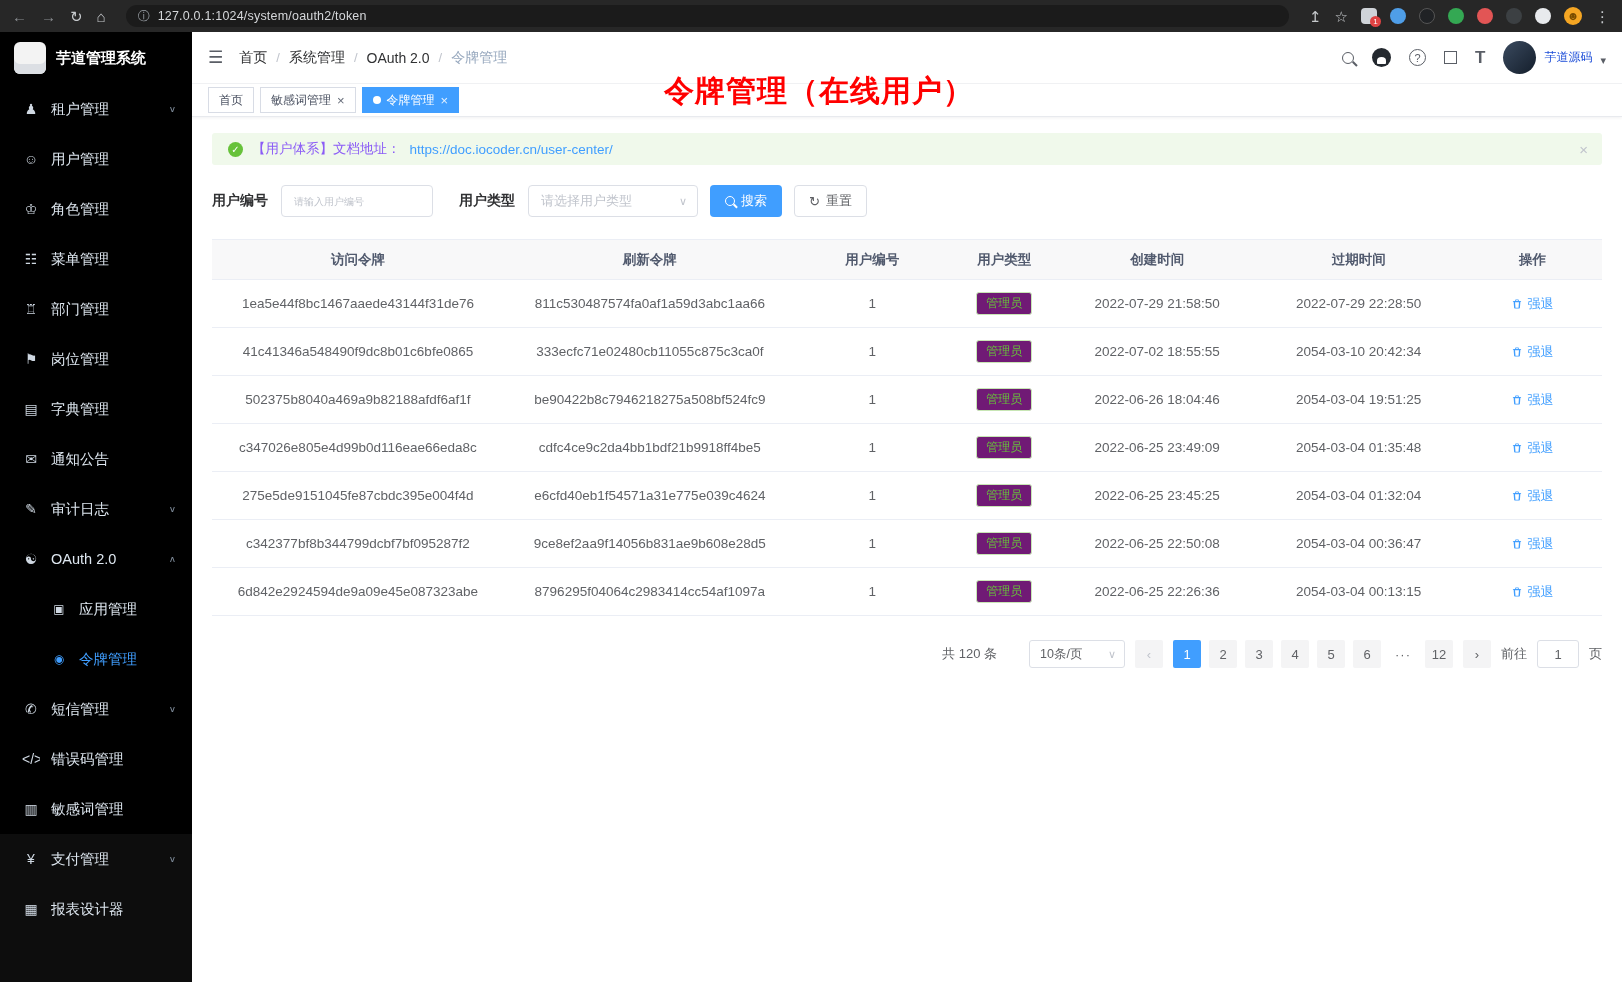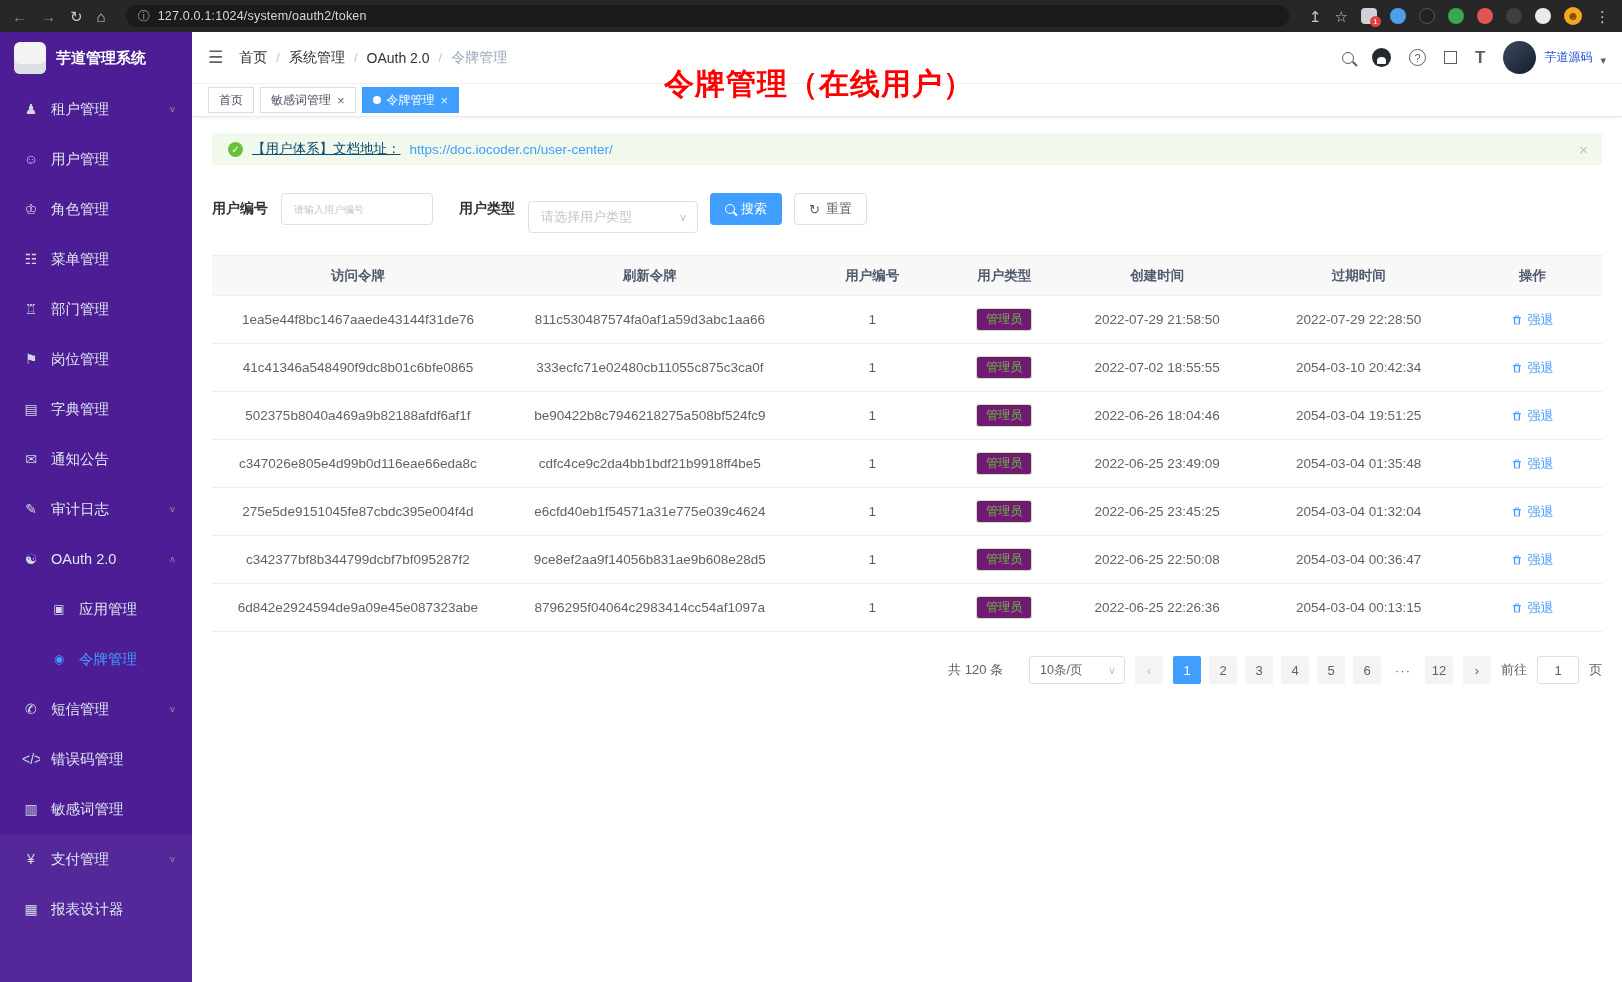--- a/index.html
+++ b/index.html
@@ -27,21 +27,21 @@
   .ext-badge { position:absolute; right:-4px; bottom:-3px; min-width:11px; height:11px;
     background:#e04343; color:#fff; font-size:8px; border-radius:6px; text-align:center;
     line-height:11px; padding:0 2px; }
   .b-avatar { width:18px; height:18px; border-radius:50%; background:#f5a623;
     display:flex; align-items:center; justify-content:center; font-size:12px; color:#7a4d00; }
 
   
   .app { display:flex; height:950px; }
 
   
-  .sidebar { width:192px; background:#4c1d95; display:flex; flex-direction:column; flex-shrink:0; }
+  .sidebar { width:192px; background:#000000; display:flex; flex-direction:column; flex-shrink:0; }
   .logo-row { height:52px; display:flex; align-items:center; gap:10px; padding:0 14px; cursor:pointer; }
   .logo-img { width:32px; height:32px; background:#f3f3f3; border-radius:6px; flex-shrink:0;
     box-shadow: inset 0 -10px 0 #dcdfe4; }
   .logo-title { color:#fff; font-size:15px; font-weight:700; white-space:nowrap; }
   .menu { display:flex; flex-direction:column; }
   .menu-bottom { display:flex; flex-direction:column; flex:1; background:rgba(255,255,255,.05); }
   .menu-item, .menu-child { height:50px; display:flex; align-items:center; padding:0 16px 0 22px;
     color:#dde6ef; font-size:14.5px; cursor:pointer; }
   .menu-child { padding-left:50px; }
   .mi-icon { width:18px; margin-right:11px; font-size:14px; color:#cfd8e2; text-align:center;
@@ -82,45 +82,45 @@
   
   .tabbar { height:33px; display:flex; align-items:center; gap:6px; padding:0 16px;
     border-bottom:1px solid #e8eaee; box-shadow:0 1px 3px rgba(0,21,41,.06); }
   .tab { height:26px; display:flex; align-items:center; gap:6px; padding:0 10px;
     border:1px solid #d8dce5; background:#fff; color:#495060; font-size:12px; cursor:pointer; }
   .tab.active { background:#409EFF; border-color:#409EFF; color:#fff; }
   .tab-dot { width:8px; height:8px; border-radius:50%; background:#fff; }
   .tab-close { font-size:13px; line-height:1; opacity:.85; cursor:pointer; }
 
   
-  .annotation { position:absolute; left:472px; top:32px; z-index:60; pointer-events:none;
+  .annotation { position:absolute; left:472px; top:39px; z-index:60; pointer-events:none;
     color:#ff0000; font-size:30px; font-weight:700; letter-spacing:1px; white-space:nowrap; }
 
   
   .content { padding:16px 20px 0; flex:1; }
 
   .alert { height:32px; background:#f0f9eb; border-radius:3px; display:flex; align-items:center;
     gap:9px; padding:0 16px; position:relative; }
   .alert-check { width:15px; height:15px; border-radius:50%; background:#67c23a; color:#fff;
     font-size:10px; display:flex; align-items:center; justify-content:center; flex-shrink:0; }
-  .alert-text { color:#0c4a6e; font-size:13.5px;text-decoration:underline; }
+  .alert-text { color:#8b5cf6; font-size:13.5px; }
   .alert-link { color:#409EFF; font-size:13.5px; text-decoration:none; cursor:pointer; }
   .alert-close { position:absolute; right:14px; color:#c0c4cc; font-size:15px; cursor:pointer; }
 
   
   .filters { display:flex; align-items:center; margin-top:20px; }
   .f-label { font-size:14px; font-weight:700; color:#303133; margin-right:13px; white-space:nowrap; }
   .f-label.second { margin-left:26px; }
   .f-input { width:152px; height:32px; border:1px solid #dcdfe6; border-radius:4px;
     padding:0 12px; font-size:10px; color:#606266; outline:none;
     font-family:"Liberation Sans","DejaVu Sans",sans-serif; }
   .f-input::placeholder { color:#c0c4cc; }
   .f-select { width:170px; height:32px; border:1px solid #dcdfe6; border-radius:4px;
     display:flex; align-items:center; justify-content:space-between; padding:0 10px 0 12px;
-    font-size:13px; color:#c0c4cc; cursor:pointer;margin-top:16px; }
+    font-size:13px; color:#c0c4cc; cursor:pointer; }
   .f-caret { color:#c0c4cc; font-size:11px; }
   .btn { height:32px; border-radius:4px; display:flex; align-items:center; gap:6px;
     padding:0 14px; font-size:13px; cursor:pointer; border:1px solid transparent;
     font-family:"Liberation Sans","DejaVu Sans",sans-serif; }
   .btn-primary { background:#409EFF; color:#fff; margin-left:12px; }
   .btn-plain { background:#fff; color:#606266; border-color:#dcdfe6; margin-left:12px; }
   .magnifier.white { width:10px; height:10px; border-color:#fff; }
   .magnifier.white::after { background:#fff; width:5px; right:-4px; }
   .reset-ico { font-size:13px; color:#606266; }
 
@@ -132,21 +132,21 @@
     border-bottom:1px solid #ebeef5; white-space:nowrap; overflow:hidden; }
   .tag-success { display:inline-block; padding:3px 9px; font-size:12px; line-height:1.3;
     color:#67c23a; background:#701a75; border:1px solid #c8e6b5; border-radius:3px; }
   .force-logout { color:#409EFF; cursor:pointer; display:inline-flex; align-items:center; gap:4px;
     font-size:13px; text-decoration:none; }
   .force-logout svg { display:block; }
 
   
   .pagination { display:flex; align-items:center; justify-content:flex-end; gap:10px;
     margin-top:24px; font-size:13px; color:#606266; }
-  .pg-total { margin-right:2px; }
+  .pg-total { margin-right:8px; }
   .pg-size { width:96px; height:28px; border:1px solid #dcdfe6; border-radius:3px;
     display:flex; align-items:center; justify-content:space-between; padding:0 8px 0 10px;
     font-size:12.5px; color:#606266; cursor:pointer;margin-left:14px; }
   .pg-btn { min-width:28px; height:28px; border:none; background:#f4f4f5; color:#606266;
     border-radius:2px; font-size:13px; cursor:pointer; display:inline-flex; align-items:center;
     justify-content:center; font-family:"Liberation Sans","DejaVu Sans",sans-serif; }
   .pg-btn.disabled { color:#c0c4cc; }
   .pg-pages { display:flex; align-items:center; gap:8px; }
   .pg-page { min-width:28px; height:28px; background:#f4f4f5; color:#606266; border:none;
     border-radius:2px; font-size:13px; cursor:pointer;

